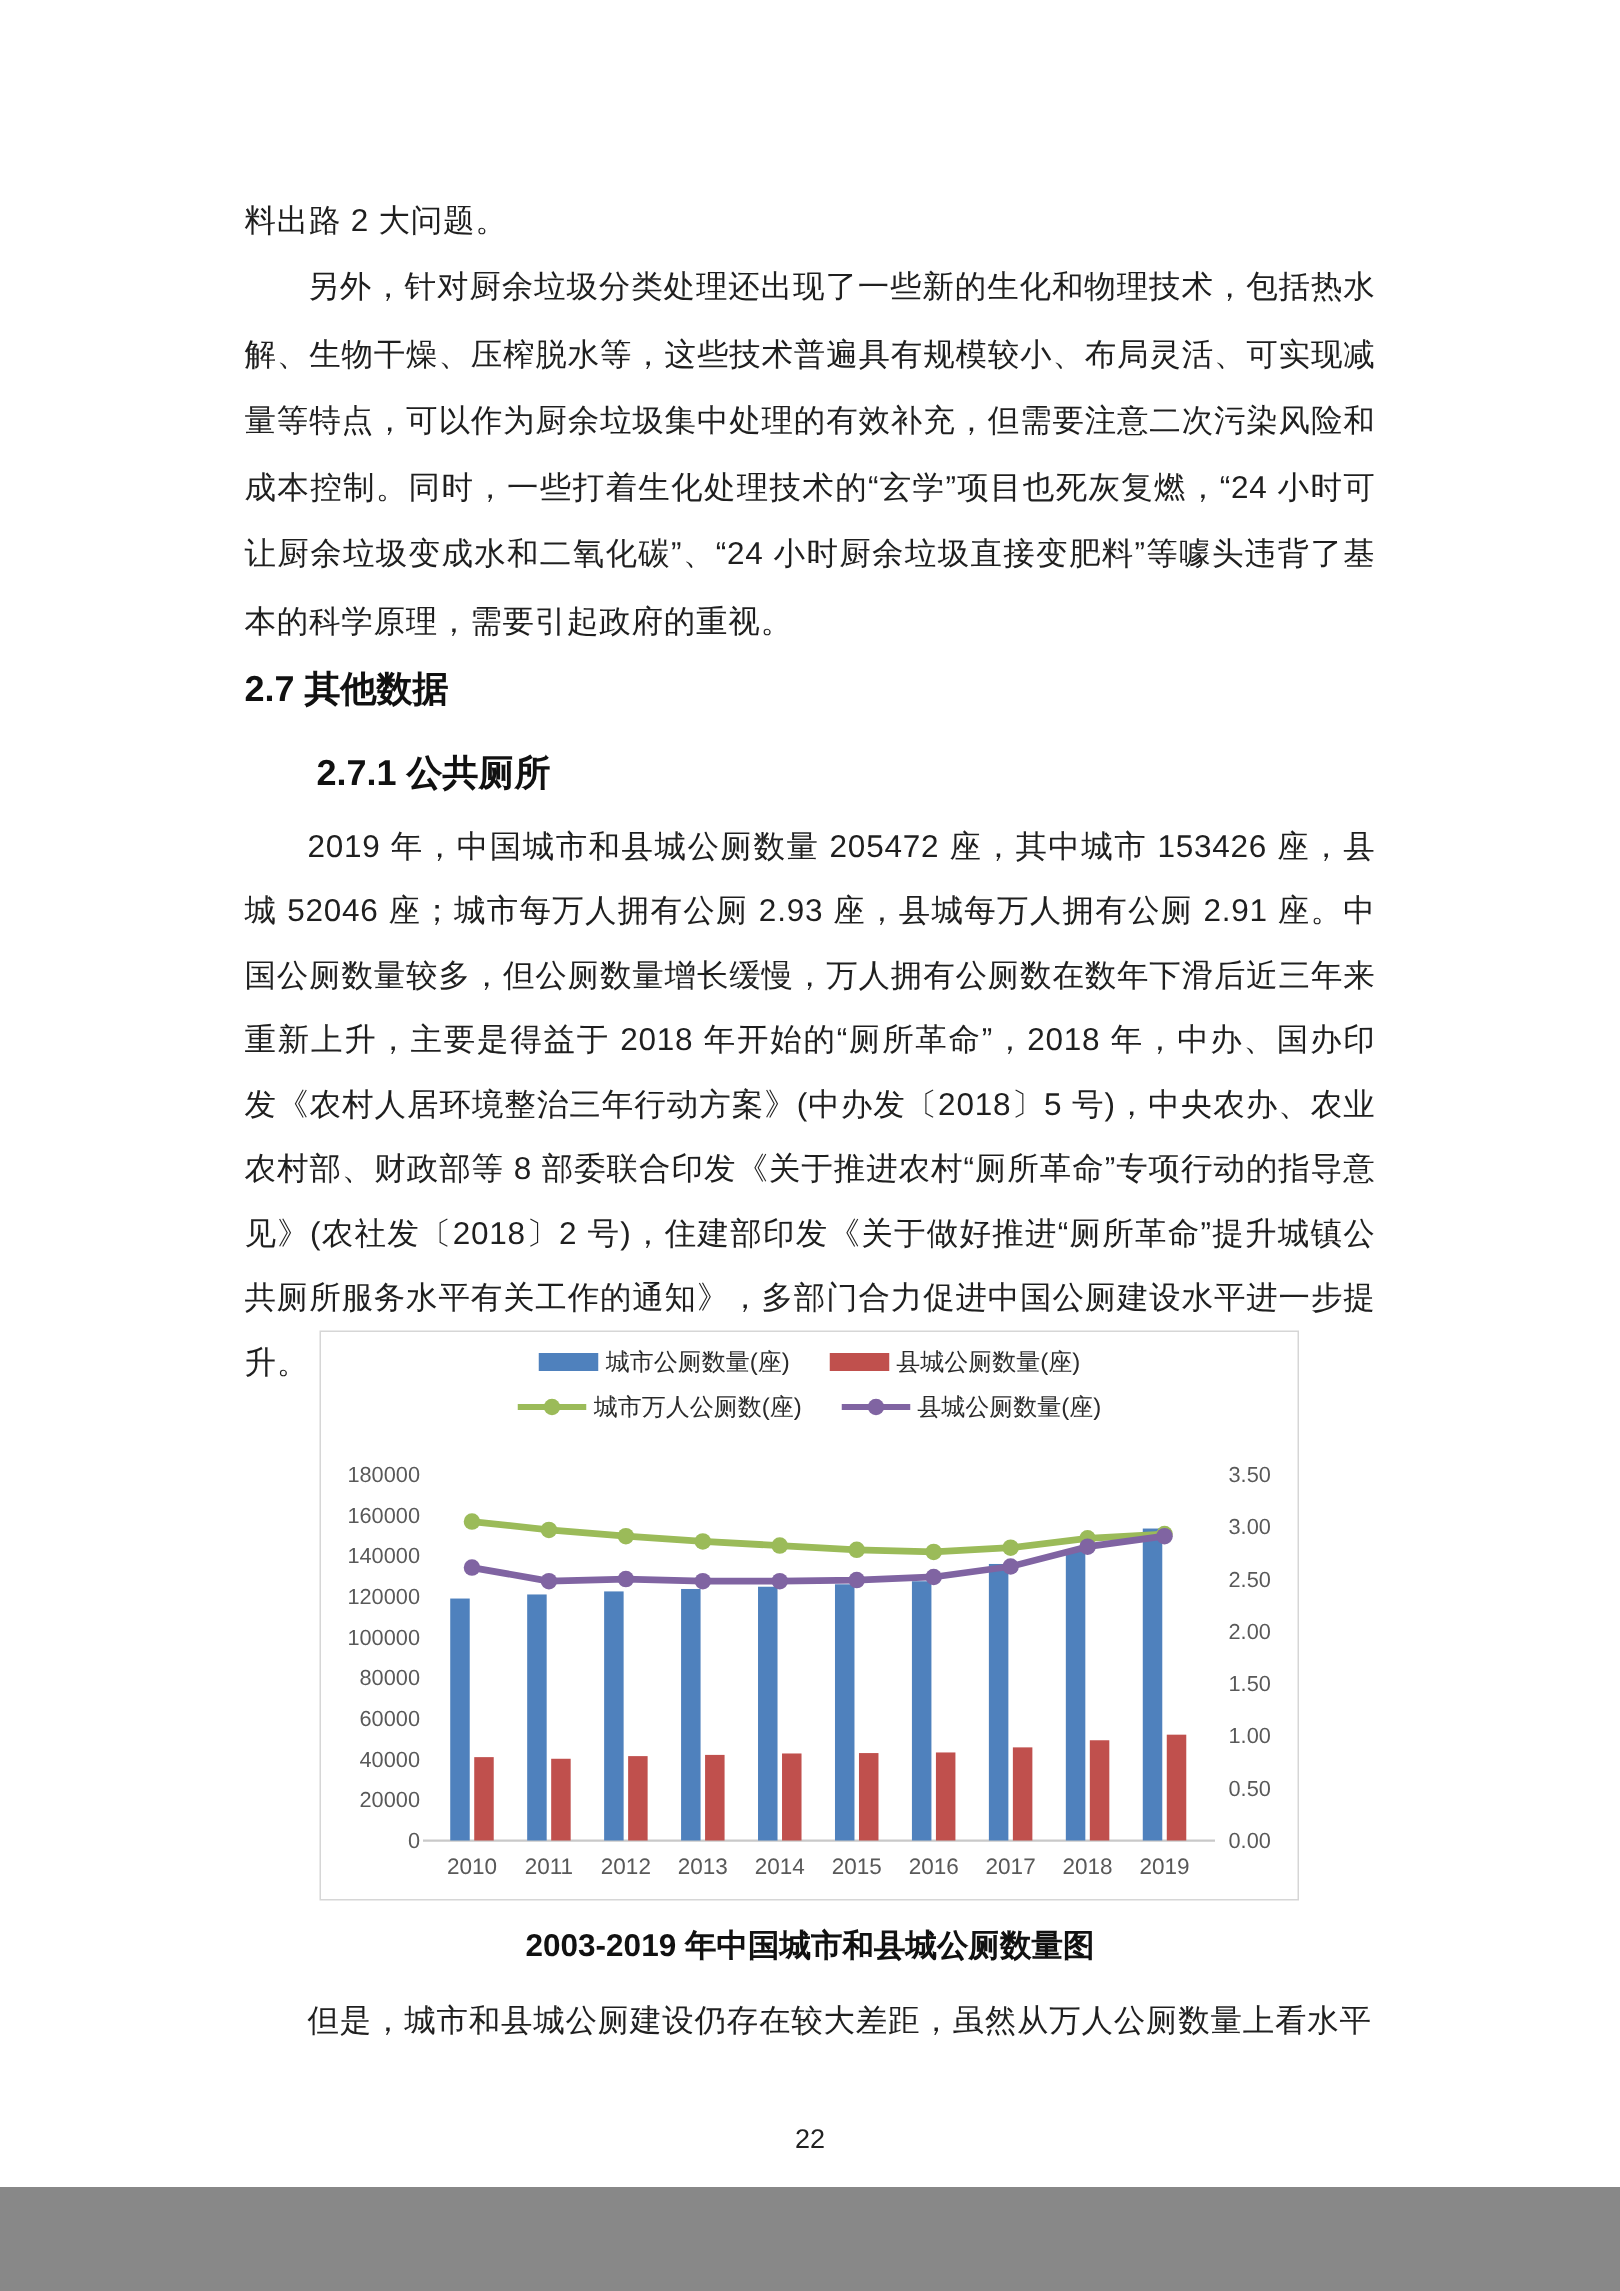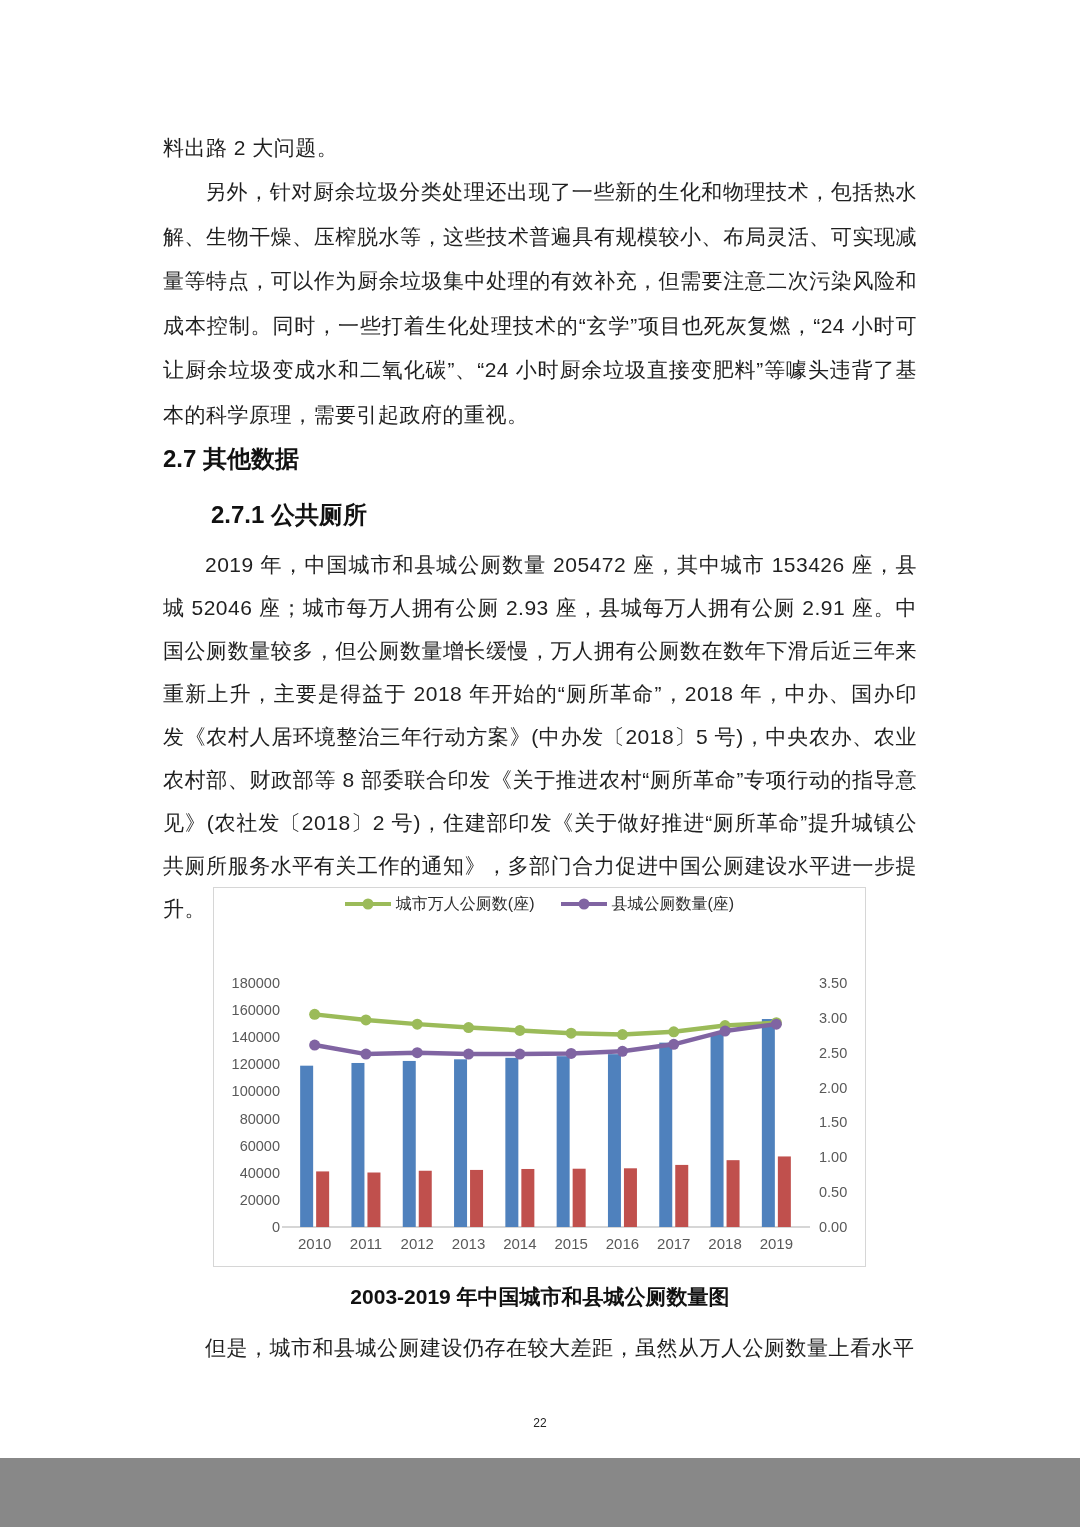--- a/index.html
+++ b/index.html
@@ -30,21 +30,21 @@
   .legend-item { display:flex; align-items:center; gap:5px; }
   .legend-item svg { display:block; }
   .legend-label { font-size:16px; color:#2b2b2b; }
   .chart-svg { position:absolute; left:0; top:0; z-index:1; }
   .caption {
     position:absolute; left:163px; top:1283px; width:754px;
     text-align:center; font-size:21px; font-weight:bold; color:#111;
   }
   .page-number {
     position:absolute; left:0; top:1416px; width:100%;
-    text-align:center; font-size:12px; color:#222;
+    text-align:center; font-size:18px; color:#222;
   }
   .watermark {
     position:absolute; left:872px; top:1458px; height:46px;
     display:flex; align-items:center; gap:8px;
     color:#4d7c0f; font-size:26px; letter-spacing:2px;
     user-select:none;
   }
 </style>
 </head>
 <body>
@@ -56,20 +56,34 @@
   <div class="bodytext indent" style="top:170px; line-height:44.5px;">另外，针对厨余垃圾分类处理还出现了一些新的生化和物理技术，包括热水解、生物干燥、压榨脱水等，这些技术普遍具有规模较小、布局灵活、可实现减量等特点，可以作为厨余垃圾集中处理的有效补充，但需要注意二次污染风险和成本控制。同时，一些打着生化处理技术的“玄学”项目也死灰复燃，“24 小时可让厨余垃圾变成水和二氧化碳”、“24 小时厨余垃圾直接变肥料”等噱头违背了基本的科学原理，需要引起政府的重视。</div>
 
   <div class="heading" style="top:443px;">2.7 其他数据</div>
 
   <div class="heading" style="top:499px;margin-left:48px;">2.7.1 公共厕所</div>
 
   <div class="bodytext indent" style="top:543px; line-height:43px;">2019 年，中国城市和县城公厕数量 205472 座，其中城市 153426 座，县城 52046 座；城市每万人拥有公厕 2.93 座，县城每万人拥有公厕 2.91 座。中国公厕数量较多，但公厕数量增长缓慢，万人拥有公厕数在数年下滑后近三年来重新上升，主要是得益于 2018 年开始的“厕所革命”，2018 年，中办、国办印发《农村人居环境整治三年行动方案》(中办发〔2018〕5 号)，中央农办、农业农村部、财政部等 8 部委联合印发《关于推进农村“厕所革命”专项行动的指导意见》(农社发〔2018〕2 号)，住建部印发《关于做好推进“厕所革命”提升城镇公共厕所服务水平有关工作的通知》，多部门合力促进中国公厕建设水平进一步提升。</div>
 
   <div class="chart-figure">
     <div class="legend">
+      <div class="legend-row">
+        <div class="legend-item">
+          <svg width="40" height="14">
+            <rect x="0" y="1" width="40" height="12" fill="#4F81BD"></rect>
+          </svg>
+          <span class="legend-label">城市公厕数量(座)</span>
+        </div>
+        <div class="legend-item">
+          <svg width="40" height="14">
+            <rect x="0" y="1" width="40" height="12" fill="#C0504D"></rect>
+          </svg>
+          <span class="legend-label">县城公厕数量(座)</span>
+        </div>
+      </div>
       <div class="legend-row" style="margin-top:2px;">
         <div class="legend-item">
           <svg width="46" height="14">
             <line x1="0" y1="7" x2="46" y2="7" stroke-width="4" stroke="#9BBB59"></line>
             <circle cx="23" cy="7" r="5.5" fill="#9BBB59"></circle>
           </svg>
           <span class="legend-label">城市万人公厕数(座)</span>
         </div>
         <div class="legend-item">
           <svg width="46" height="14">

